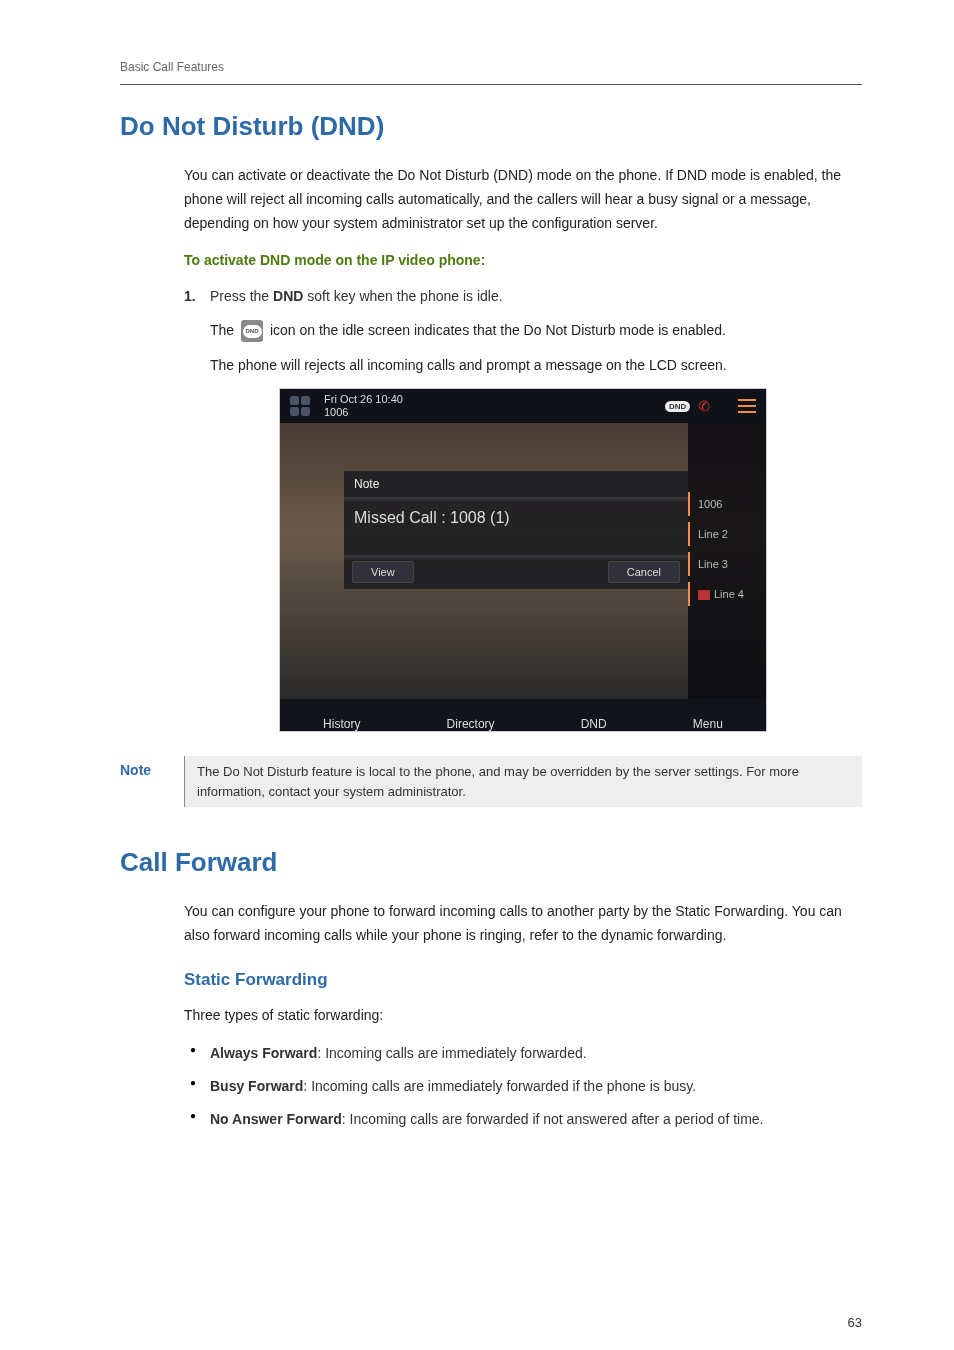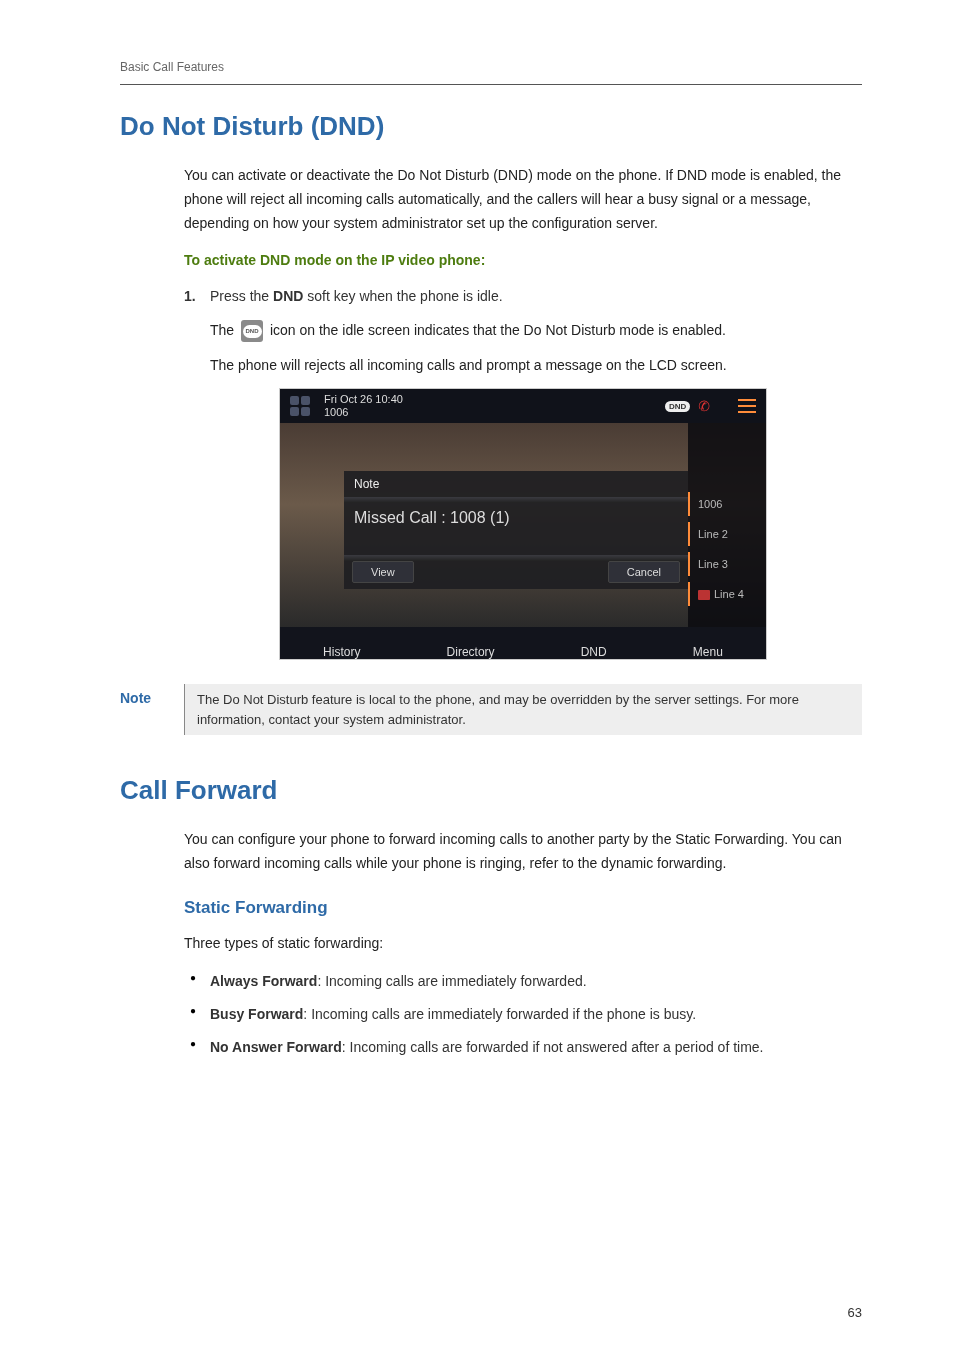--- a/index.html
+++ b/index.html
@@ -11,21 +11,21 @@
     .indent { margin-left: 64px; }
     p { font-size: 14px; line-height: 1.7; margin-bottom: 14px; color: #222; }
     .bold-line { font-weight: 700; font-size: 14px; margin-bottom: 12px; color: #4d7c0f; }
     ol { list-style: none; }
     ol li { font-size: 14px; line-height: 1.7; position: relative; padding-left: 26px; margin-bottom: 8px; }
     ol li .num { position: absolute; left: 0; top: 0; font-weight: 700; }
     .sub { margin-left: 26px; font-size: 14px; line-height: 1.9; margin-bottom: 8px; }
     .dnd-chip { display: inline-flex; align-items: center; justify-content: center; width: 22px; height: 22px; background: #8a8a8a; border-radius: 3px; vertical-align: middle; margin: 0 3px; }
     .dnd-chip .pill { display: inline-flex; align-items: center; justify-content: center; background: #fff; color: #555; font-size: 6px; font-weight: 700; border-radius: 7px; padding: 1px 3px; }
     b { font-weight: 700; }
-    .screenshot { width: 488px; height: 272px; margin: 10px auto 24px auto; border: 1px solid #ccc; background: #0c4a6e; font-family: Arial, sans-serif; color: #ccc; font-size: 12px; display: flex; flex-direction: column; }
+    .screenshot { width: 488px; height: 344px; margin: 10px auto 24px auto; border: 1px solid #ccc; background: #0c4a6e; font-family: Arial, sans-serif; color: #ccc; font-size: 12px; display: flex; flex-direction: column; }
     .ss-top { height: 34px; background: #10121a; display: flex; align-items: center; padding: 0 10px; }
     .ss-apps { width: 20px; height: 20px; display: grid; grid-template-columns: repeat(2,1fr); grid-template-rows: repeat(2,1fr); gap: 2px; }
     .ss-apps span { background: #4a5268; border-radius: 2px; }
     .ss-time { margin-left: 14px; font-size: 11px; line-height: 1.2; color: #ddd; }
     .ss-top-icons { margin-left: auto; display: flex; align-items: center; gap: 8px; }
     .ss-dndpill { background: #eee; color: #333; font-size: 8px; font-weight: 700; border-radius: 8px; padding: 1px 4px; }
     .ss-call { color: #d33; font-size: 14px; }
     .ss-menu-icon { width: 18px; height: 14px; display:flex; flex-direction:column; justify-content:space-between; margin-left: 20px; }
     .ss-menu-icon span { height: 2px; background:#ff8c3a; display:block; }
     .ss-body { flex: 1; display: flex; position: relative; background: linear-gradient(#4a3c34, #6b5a4a 40%, #2a2a2a); }
@@ -41,21 +41,21 @@
     .ss-btn { background: #2f3038; border: 1px solid #444; color: #ddd; font-size: 11px; padding: 4px 18px; border-radius: 2px; }
     .ss-bottom { height: 32px; background: #12141c; display: flex; justify-content: space-around; align-items: flex-end; font-size: 12px; color:#ddd; }
     .note-wrap { display: flex; align-items: stretch; margin: 0 0 40px 0; }
     .note-label { color: #2e6aa7; font-weight: 700; font-size: 14px; width: 64px; padding-top: 6px; }
     .note-body { flex: 1; background: #eeeeee; border-left: 1px solid #888; padding: 6px 12px; font-size: 13px; line-height: 1.5; color: #333; }
     h2 { color: #2e6aa7; font-size: 26px; font-weight: 700; margin: 0 0 22px 0; }
     h3 { color: #2e6aa7; font-size: 17px; font-weight: 700; margin: 22px 0 14px 0; }
     ul.bullets { list-style: none; margin-top: 6px; }
     ul.bullets li { font-size: 14px; line-height: 1.65; position: relative; padding-left: 26px; margin-bottom: 10px; }
     ul.bullets li::before { content: "●"; position: absolute; left: 6px; top: 0; font-size: 10px; color: #000; }
-    .pagenum { position: absolute; right: 92px; bottom: 30px; font-size: 13px; color: #333; }
+    .pagenum { position: absolute; right: 92px; bottom: 20px; font-size: 13px; color: #333; }
   </style>
 </head>
 <body>
 
 <div class="page">
   <div class="breadcrumb">Basic Call Features</div>
   <hr class="hr-top">
 
   <h1>Do Not Disturb (DND)</h1>
 

